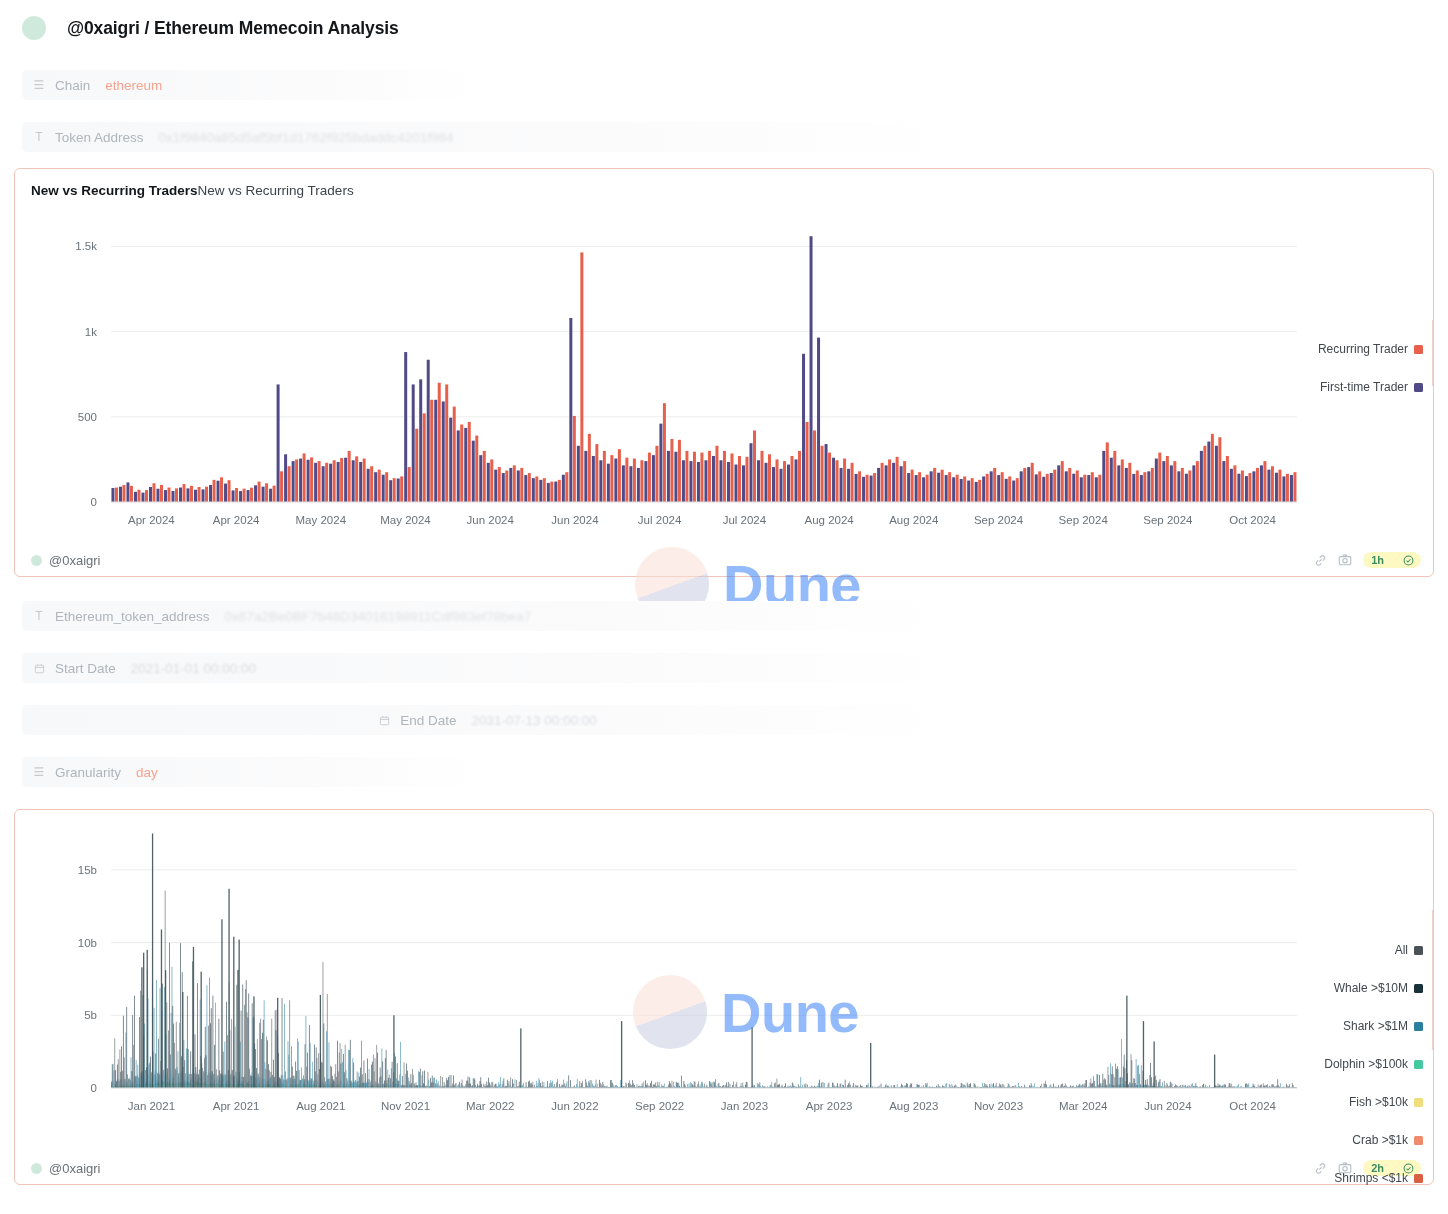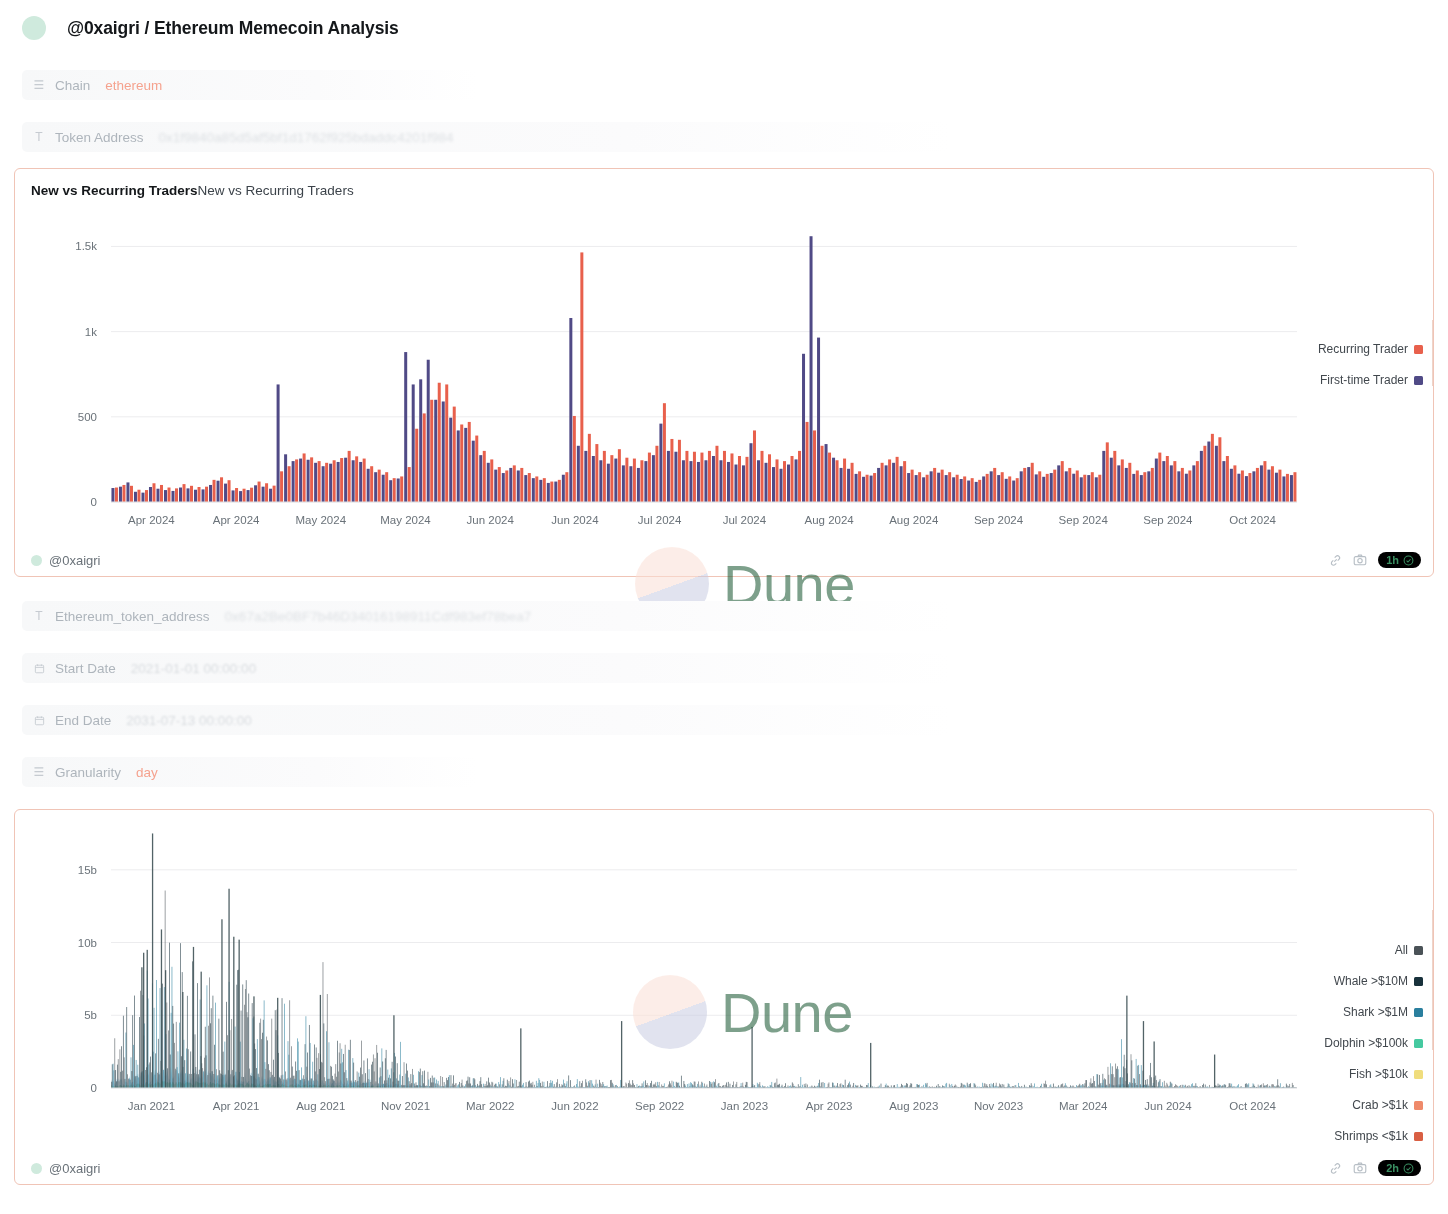--- a/index.html
+++ b/index.html
@@ -69,21 +69,21 @@
     opacity: 0.55;
   }
   .param-value.accent { color: #f4856a; opacity: 0.75; filter: blur(0.5px); }
   .param-value.hex { color: #9aa4ad; opacity: 0.30; filter: blur(1.4px); }
   .param-value.date { color: #98a1aa; opacity: 0.33; filter: blur(1.2px); }
 
   .row-chain       { width: 455px; margin-top: 18px; }
   .row-token       { width: 930px; margin-top: 22px; }
   .row-ethaddr     { width: 930px; margin-top: 0px; }
   .row-start       { width: 930px; margin-top: 22px; }
-  .row-end         { width: 930px; margin-top: 22px; }
+  .row-end         { width: 930px; margin-top: 22px; justify-content: center; }
   .row-gran        { width: 455px; margin-top: 22px; }
 
   .param-block-lower { margin-top: 24px; }
 
   
   .chart-card {
     margin: 16px 14px 0 14px;
     border: 1px solid #f0c4b6;
     border-radius: 6px;
     background: #fff;
@@ -118,36 +118,36 @@
     width: 11px; height: 11px; border-radius: 50%;
     background: #cfeadd;
   }
   .foot-tools { display: flex; align-items: center; gap: 11px; }
   .tool-ico {
     color: #b7bec5;
     display: inline-flex;
     align-items: center;
   }
   .refresh-badge {
-    display: inline-flex; align-items: center; gap: 4px;
-    background: #000000;
+    display: inline-flex; align-items: center; gap: 19px;
+    background: #fef9c3;
     color: #3a8f62;
     border-radius: 10px;
     padding: 2px 7px 2px 8px;
     font-size: 11px;
     font-weight: 600;
   }
 
   
   .legend {
     position: absolute;
     right: 8px;
     display: flex;
     flex-direction: column;
-    gap: 12px;
+    gap: 19px;
     font-size: 12px;
     color: #41474d;
   }
   .legend-item {
     display: flex; align-items: center; justify-content: flex-end;
     gap: 6px;
     line-height: 19px;
     white-space: nowrap;
   }
   .legend-swatch {
@@ -165,22 +165,22 @@
     position: absolute;
     display: flex; align-items: center; gap: 14px;
     opacity: 0.55;
     pointer-events: none;
   }
   .wm-logo {
     width: 74px; height: 74px; border-radius: 50%;
     background: linear-gradient(160deg, #fbe0d6 0%, #fbe0d6 52%, #c9cde2 52%, #c9cde2 100%);
   }
   .wm-text {
-    font-size: 56px; font-weight: 400;
-    color: #14532d;
+    font-size: 56px; font-weight: 700;
+    color: #3b82f6;
     letter-spacing: -0.5px;
   }
 
   
   .tick-txt { font-size: 11.5px; fill: #6a7279; font-family: "Liberation Sans", sans-serif; }
   .grid-line { stroke: #ececee; stroke-width: 1; }
 </style>
 </head>
 <body>
 

